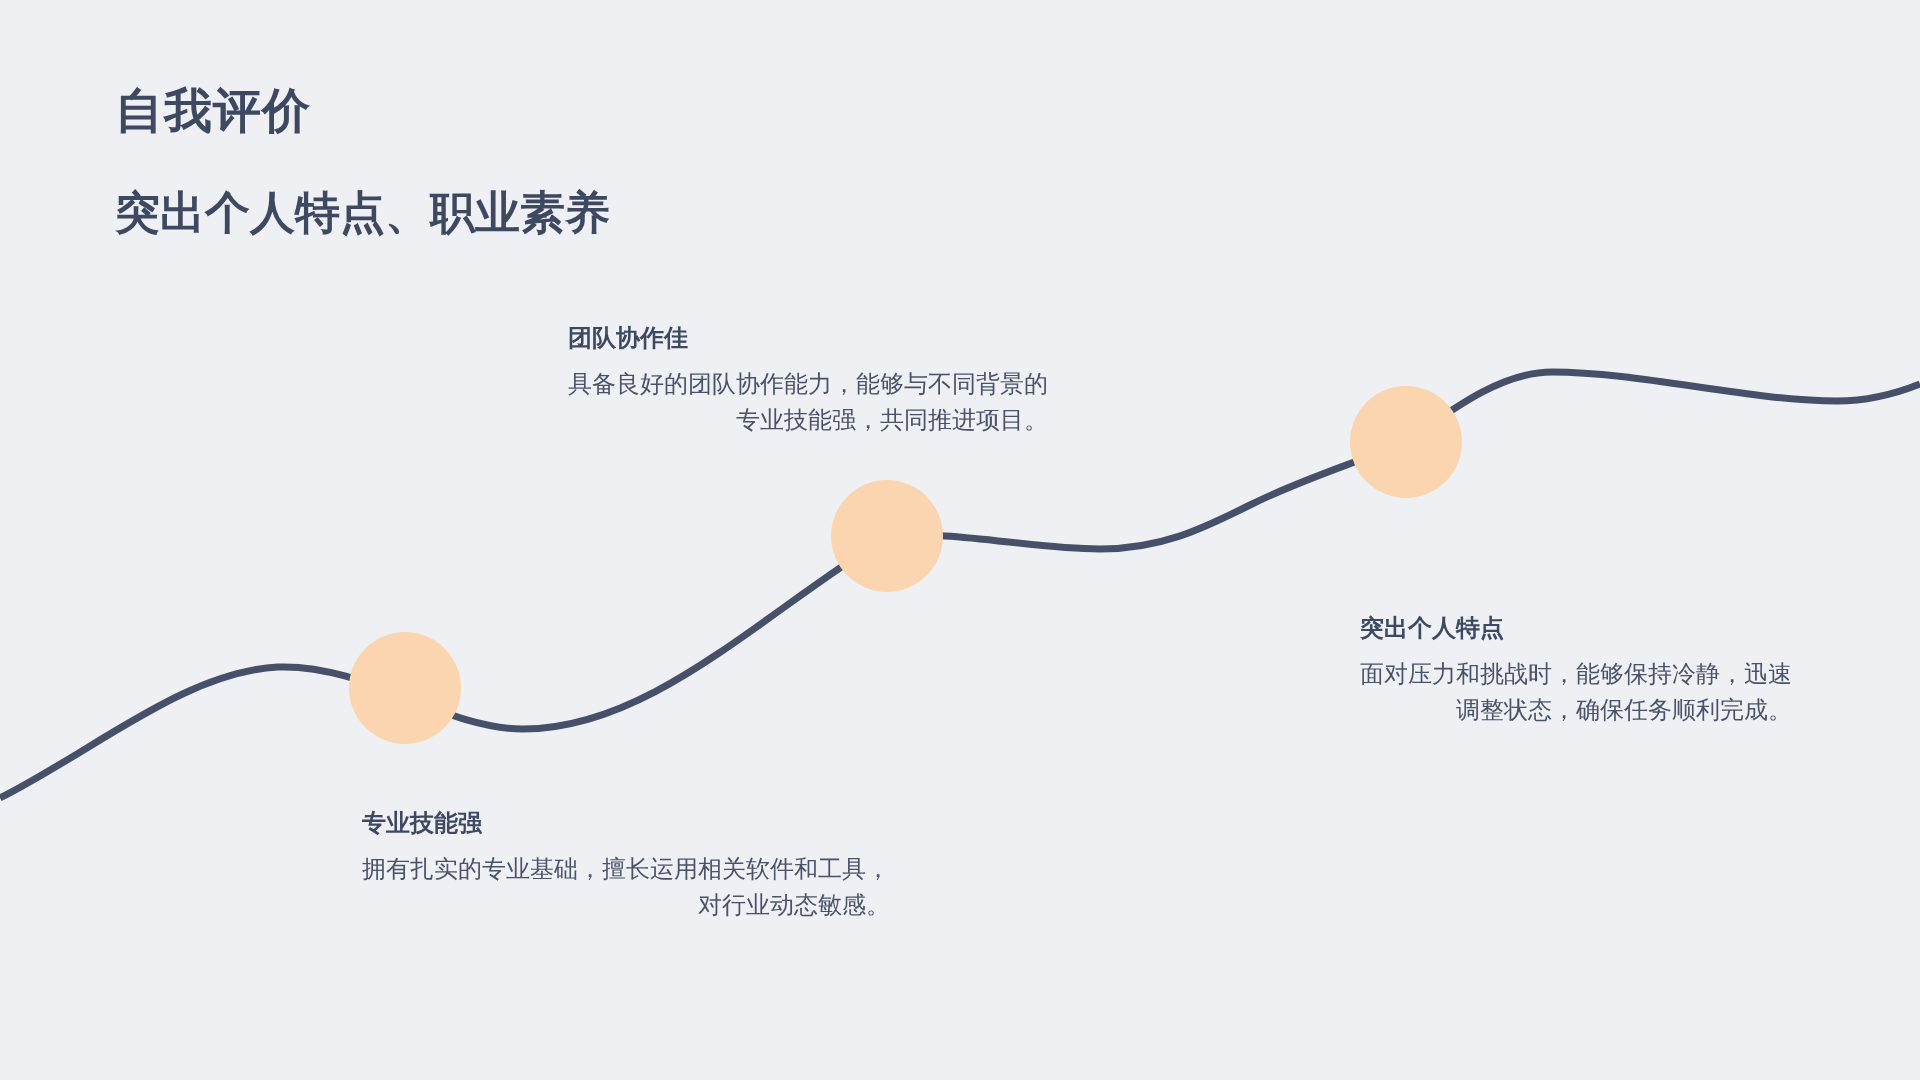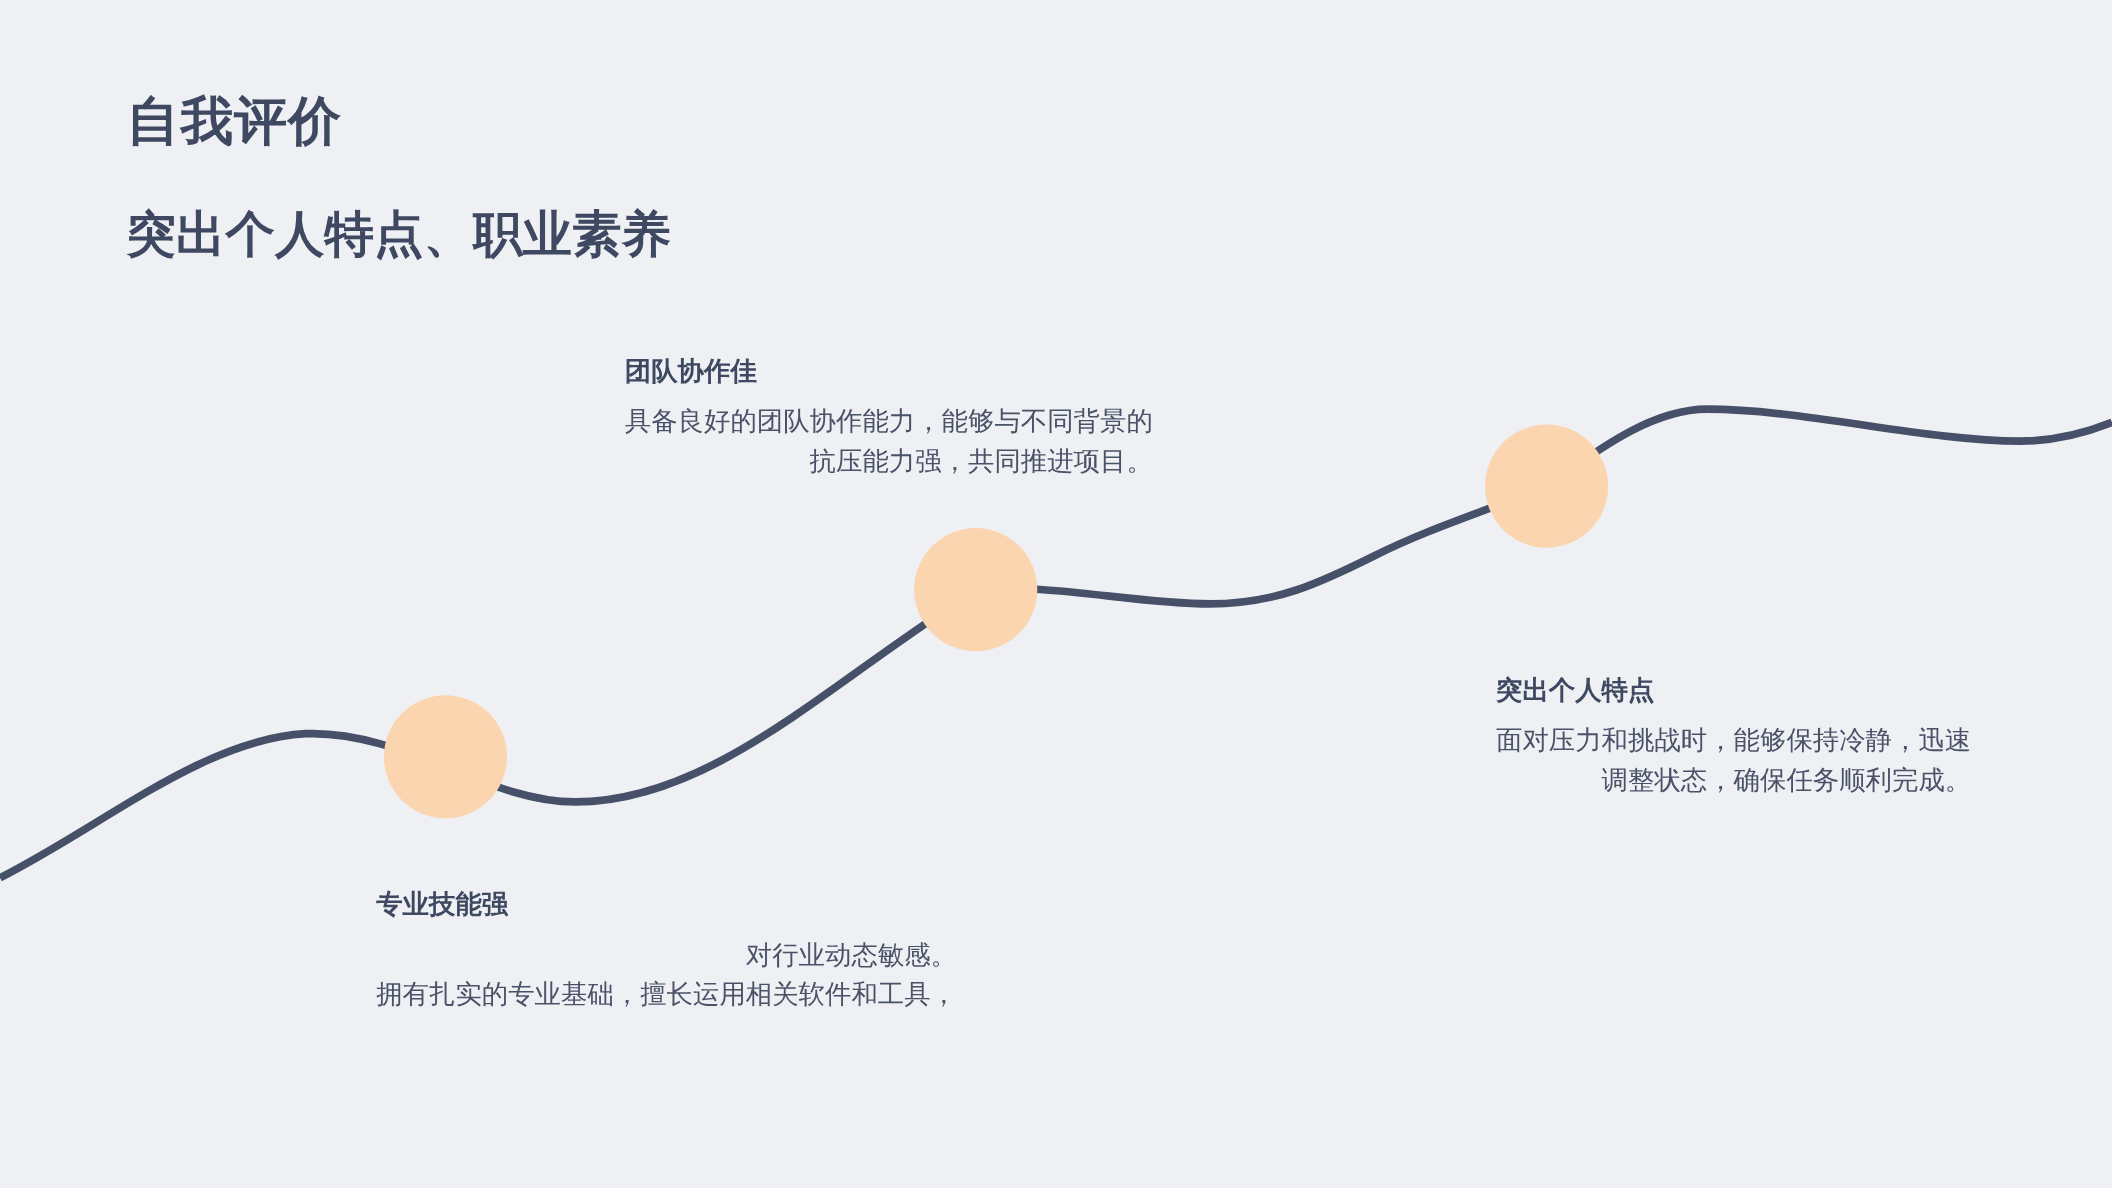--- a/index.html
+++ b/index.html
@@ -24,21 +24,21 @@
   .milestone{position:absolute;}
   .milestone .ms-heading{
     margin:0;font-size:24px;line-height:1.25;font-weight:700;color:var(--heading);
   }
   .milestone .ms-desc{margin:13px 0 0 0;text-align:right;}
   .milestone .ms-line{
     font-size:24px;line-height:36px;font-weight:400;color:var(--body_text);
   }
   .m1{left:568px;top:323px;}
   .m2{left:1360px;top:613px;}
-  .m3{left:342px;top:808px;}
+  .m3{left:362px;top:808px;}
 </style>
 </head>
 <body>
 
 <div class="slide">
 
   <svg class="curve-svg" viewBox="0 0 1920 1080" aria-hidden="true">
     <path class="curve-path" d="M 0 798
          C 95 750, 185 672, 278 667
          C 368 664, 442 729, 523 729
@@ -54,33 +54,33 @@
     <circle class="dot" cx="1406" cy="442" r="56"></circle>
   </svg>
 
   <h1 class="page-title">自我评价</h1>
   <h2 class="page-subtitle">突出个人特点、职业素养</h2>
 
   <div class="milestone m1">
     <h3 class="ms-heading">团队协作佳</h3>
     <div class="ms-desc">
       <div class="ms-line">具备良好的团队协作能力，能够与不同背景的</div>
-      <div class="ms-line">抗压能力强，共同推进项目。</div>
+      <div class="ms-line">专业技能强，共同推进项目。</div>
     </div>
   </div>
 
   <div class="milestone m2">
     <h3 class="ms-heading">突出个人特点</h3>
     <div class="ms-desc">
       <div class="ms-line">面对压力和挑战时，能够保持冷静，迅速</div>
       <div class="ms-line">调整状态，确保任务顺利完成。</div>
     </div>
   </div>
 
   <div class="milestone m3">
     <h3 class="ms-heading">专业技能强</h3>
     <div class="ms-desc">
+      <div class="ms-line">拥有扎实的专业基础，擅长运用相关软件和工具，</div>
       <div class="ms-line">对行业动态敏感。</div>
-      <div class="ms-line">拥有扎实的专业基础，擅长运用相关软件和工具，</div>
     </div>
   </div>
 
 </div>
 
 </body></html>

